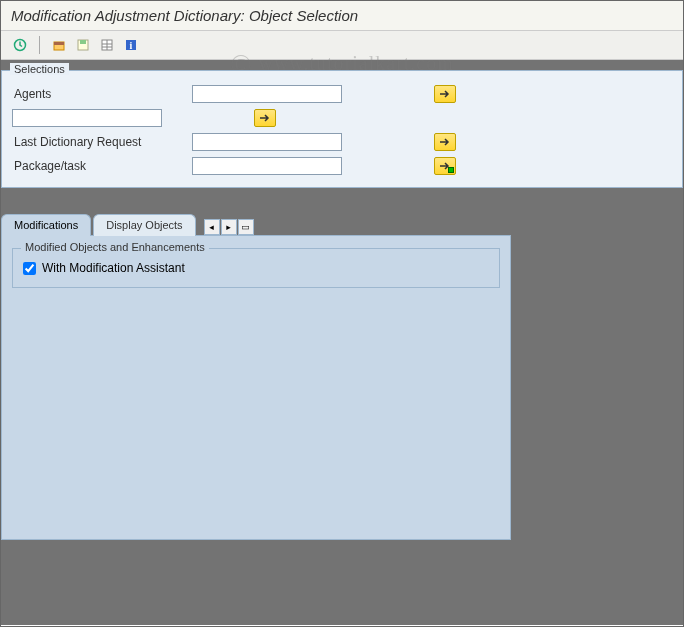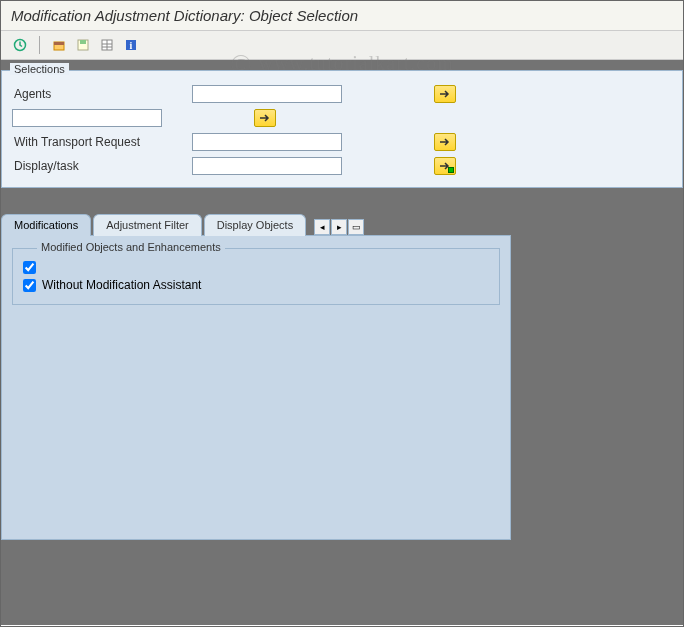--- a/index.html
+++ b/index.html
@@ -155,21 +155,21 @@
     .tab-body {
       border: 1px solid #9db7cf;
       background: #c7d7e7;
       height: 305px;
       padding: 12px 10px;
       max-width: 510px;
     }
     .inner-group-title {
       position: absolute;
       top: -8px;
-      left: 24px;
+      left: 8px;
       background: #c7d7e7;
       padding: 0 4px;
       font-size: 11px;
       color: #333;
     }
     .inner-group {
       border: 1px solid #9db7cf;
       position: relative;
       padding: 12px 10px 8px 10px;
     }
@@ -264,69 +264,65 @@
         <input class="sel-input" type="text" value="" style="">
         <div class="sel-gap"></div>
         <div class="arrow-btn">
           <svg width="12" height="10">
               <path d="M1 5 H8 M6 2 L9 5 L6 8" stroke="#333" stroke-width="1.5" fill="none"></path>
             </svg>
         </div>
       </div>
 
       <div class="sel-row">
-        <div class="sel-label">With Transport Request</div>
+        <div class="sel-label">Last Dictionary Request</div>
         <input class="sel-input" type="text" value="" style="">
         <div class="sel-gap"></div>
         <div class="arrow-btn">
           <svg width="12" height="10">
               <path d="M1 5 H8 M6 2 L9 5 L6 8" stroke="#333" stroke-width="1.5" fill="none"></path>
             </svg>
         </div>
       </div>
 
 
       <div class="sel-row">
-        <div class="sel-label">Display/task</div>
+        <div class="sel-label">Package/task</div>
         <input class="sel-input" type="text" value="" style="">
         <div class="sel-gap"></div>
         <div class="arrow-btn with-overlay">
           <svg width="12" height="10">
               <path d="M1 5 H8 M6 2 L9 5 L6 8" stroke="#333" stroke-width="1.5" fill="none"></path>
             </svg>
           <span class="overlay-dot"></span>
         </div>
       </div>
     </div>
   </div>
 
   <div class="tab-container" style="max-width:510px;">
     <div class="tabs-row">
       <div class="tab active">Modifications</div>
-      <div class="tab inactive">Adjustment Filter</div>
       <div class="tab inactive">Display Objects</div>
       <div class="tabs-ctrl">
         <div class="tab-nav-btn">
             <span>◂</span>
           </div>
         <div class="tab-nav-btn">
             <span>▸</span>
           </div>
         <div class="tab-nav-btn">
             <span>▭</span>
           </div>
       </div>
     </div>
     <div class="tab-body">
       <div class="inner-group">
         <span class="inner-group-title">Modified Objects and Enhancements</span>
         <div class="check-row">
           <input type="checkbox" checked="" style="">
-        </div>
-        <div class="check-row">
-          <input type="checkbox" checked="" style="">
-          <span>Without Modification Assistant</span>
+          <span>With Modification Assistant</span>
         </div>
       </div>
     </div>
   </div>
 
 </div>
 
 </body></html>

